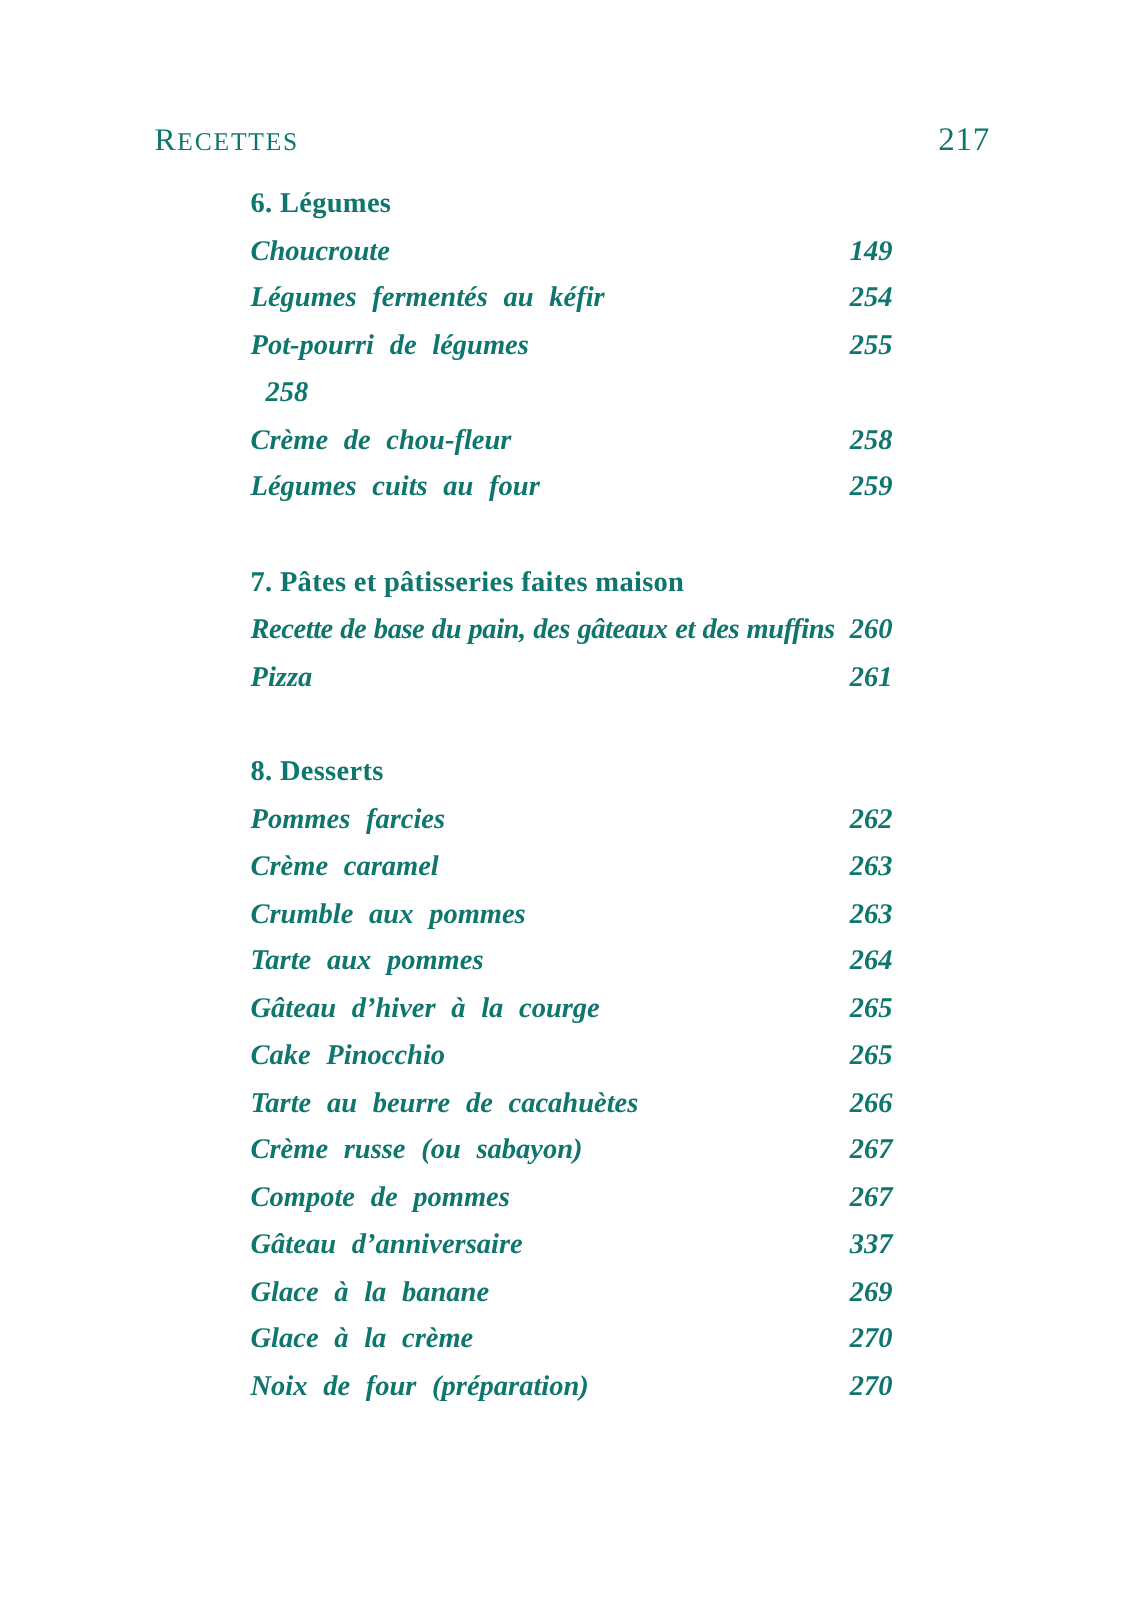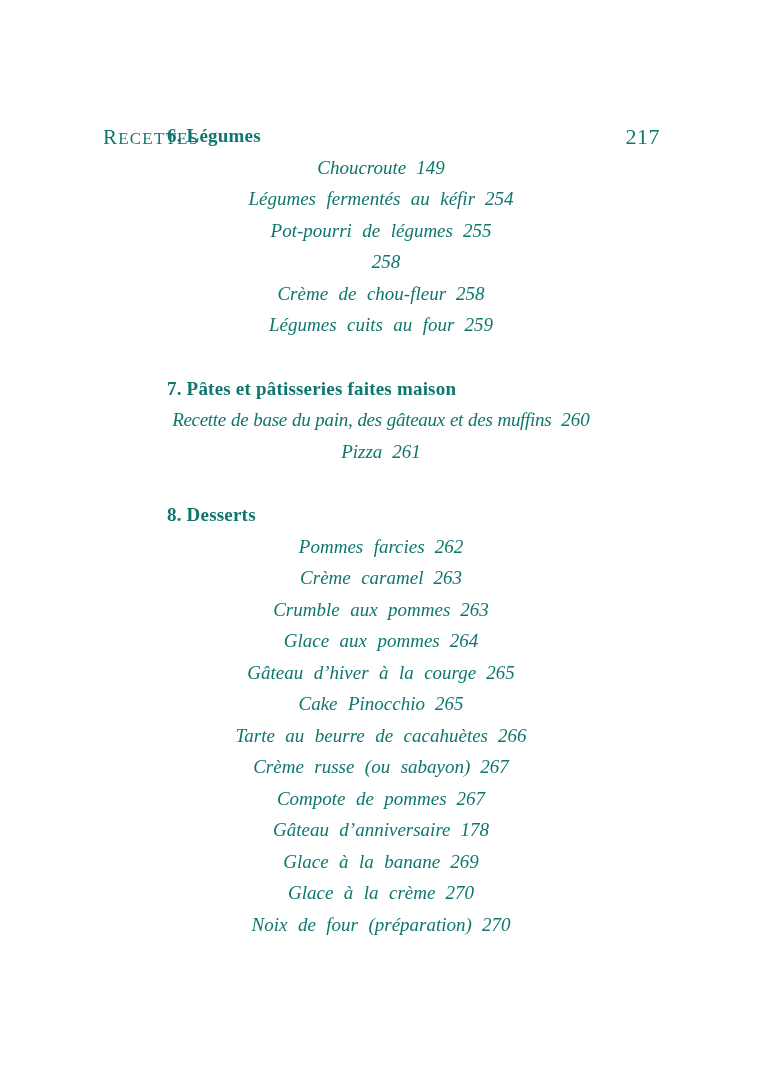--- a/index.html
+++ b/index.html
@@ -7,30 +7,30 @@
     width:761px;height:1080px;position:relative;overflow:hidden;
     background:#ffffff;color:#0f766e;
     font-family:"Liberation Serif","DejaVu Serif",serif;
   }
   .page-header{
     position:absolute;left:103px;right:101px;top:80px;
     display:flex;justify-content:space-between;align-items:baseline;
   }
   .running-header{font-size:17px;letter-spacing:1.2px;}
   .running-header::first-letter{font-size:21px;}
-  .page-number{font-size:22px;letter-spacing:0.5px;margin-top:44px;}
+  .page-number{font-size:22px;letter-spacing:0.5px;}
   .toc{position:absolute;left:167px;top:120px;width:428px;}
   .toc-section + .toc-section{margin-top:32px;}
   .section-heading{
     margin:0;font-size:19px;font-weight:bold;font-style:normal;
     line-height:31.5px;letter-spacing:0.2px;
   }
   .entry{
-    display:flex;justify-content:center;align-items:baseline;
-    font-style:italic;font-size:19px;line-height:31.5px;
+    display:flex;justify-content:space-between;align-items:baseline;
+    font-style:italic;font-size:19px;line-height:31.5px;font-weight:bold;
   }
   .entry-title{word-spacing:0.3em;white-space:nowrap;}
   .entry-title.tight{word-spacing:0.03em;letter-spacing:-0.3px;}
   .entry-page{margin-left:10px;flex:0 0 auto;}
 </style>
 </head>
 <body>
 
 <main class="page">
   <header class="page-header">
@@ -84,21 +84,21 @@
         </div>
         <div class="entry">
           <span class="entry-title">Crème caramel</span>
           <span class="entry-page">263</span>
         </div>
         <div class="entry">
           <span class="entry-title">Crumble aux pommes</span>
           <span class="entry-page">263</span>
         </div>
         <div class="entry">
-          <span class="entry-title">Glace aux pommes</span>
+          <span class="entry-title">Tarte aux pommes</span>
           <span class="entry-page">264</span>
         </div>
         <div class="entry">
           <span class="entry-title">Gâteau d’hiver à la courge</span>
           <span class="entry-page">265</span>
         </div>
         <div class="entry">
           <span class="entry-title">Cake Pinocchio</span>
           <span class="entry-page">265</span>
         </div>
@@ -109,21 +109,21 @@
         <div class="entry">
           <span class="entry-title">Crème russe (ou sabayon)</span>
           <span class="entry-page">267</span>
         </div>
         <div class="entry">
           <span class="entry-title">Compote de pommes</span>
           <span class="entry-page">267</span>
         </div>
         <div class="entry">
           <span class="entry-title">Gâteau d’anniversaire</span>
-          <span class="entry-page">178</span>
+          <span class="entry-page">337</span>
         </div>
         <div class="entry">
           <span class="entry-title">Glace à la banane</span>
           <span class="entry-page">269</span>
         </div>
         <div class="entry">
           <span class="entry-title">Glace à la crème</span>
           <span class="entry-page">270</span>
         </div>
         <div class="entry">

